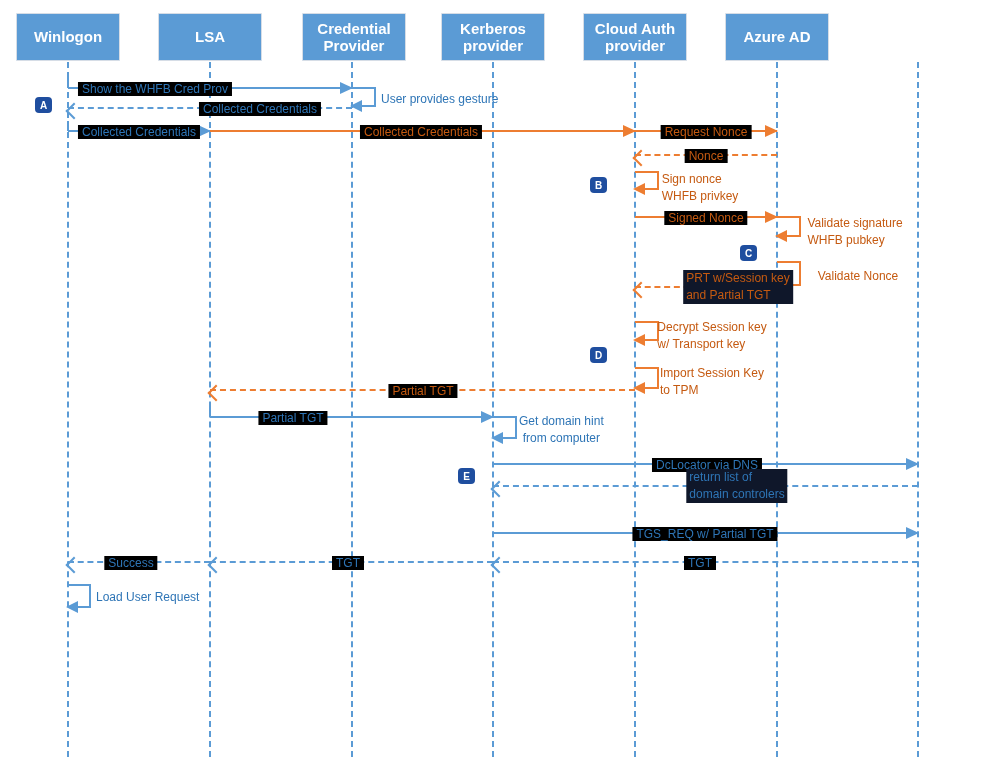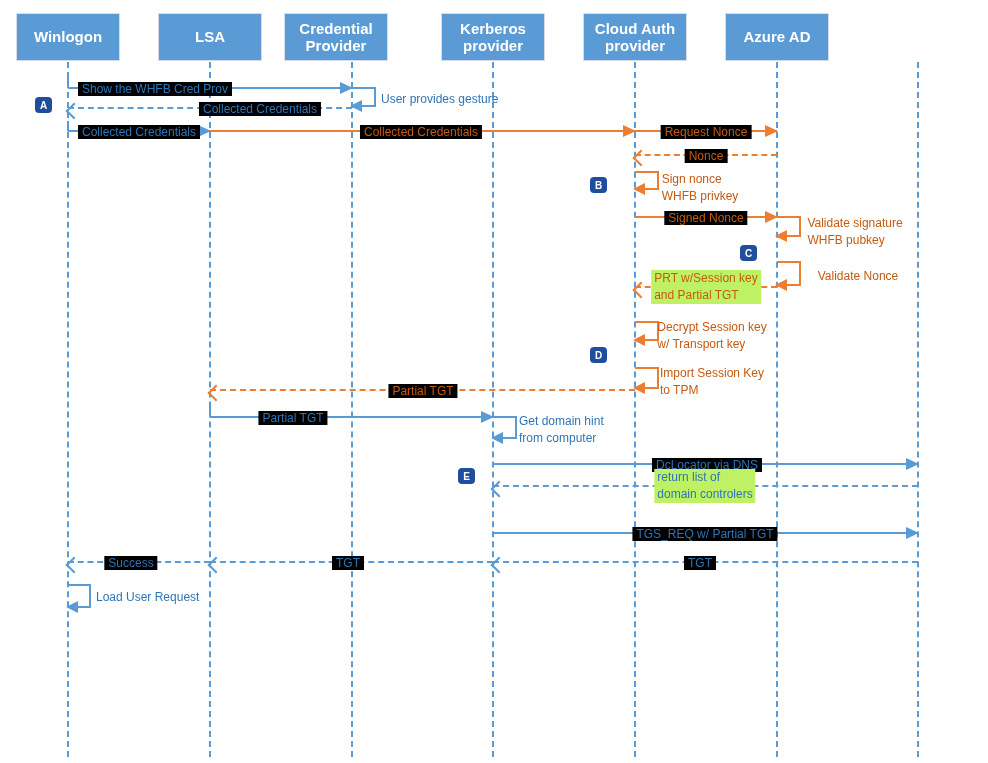--- a/index.html
+++ b/index.html
@@ -28,22 +28,22 @@
   .oao{border-left:2px solid #ed7d31;border-bottom:2px solid #ed7d31;}
   .loop{position:absolute;border:2px solid;border-left:none;box-sizing:border-box;}
   .lb{border-color:#5b9bd5;}
   .lo{border-color:#ed7d31;}
   .la{position:absolute;left:-2px;bottom:-7px;width:0;height:0;
       border-top:6px solid transparent;border-bottom:6px solid transparent;}
   .lab{border-right:12px solid #5b9bd5;}
   .lao{border-right:12px solid #ed7d31;}
   .lblock{position:absolute;font-size:12px;line-height:17px;text-align:left;
           transform:translateX(-50%);white-space:nowrap;}
-  .lblock.leftal{transform:none;text-align:left;}
-  .lblock.bg{background:#bef264;padding:0 3px;}
+  .lblock.leftal{transform:none;text-align:center;}
+  .lblock.bg{background:#0f172a;padding:0 3px;margin-left:32px;}
   .badge{position:absolute;width:17px;height:16px;background:#1f4e9f;border-radius:4px;
          color:#fff;font-size:10px;font-weight:bold;display:flex;align-items:center;
          justify-content:center;}
   .tick{position:absolute;width:2px;background:#5b9bd5;}
 </style>
 </head>
 <body>
 
 <div id="canvas">
 
@@ -54,21 +54,21 @@
   <div class="lifeline" style="left:634px"></div>
   <div class="lifeline" style="left:776px"></div>
   <div class="lifeline" style="left:917px"></div>
 
   <div class="actor" style="left:16px">
       <span>Winlogon</span>
     </div>
   <div class="actor" style="left:158px">
       <span>LSA</span>
     </div>
-  <div class="actor" style="left:284px">
+  <div class="actor" style="left:302px">
       <span>Credential Provider</span>
     </div>
   <div class="actor" style="left:441px">
       <span>Kerberos provider</span>
     </div>
   <div class="actor" style="left:583px">
       <span>Cloud Auth provider</span>
     </div>
   <div class="actor" style="left:725px">
       <span>Azure AD</span>

